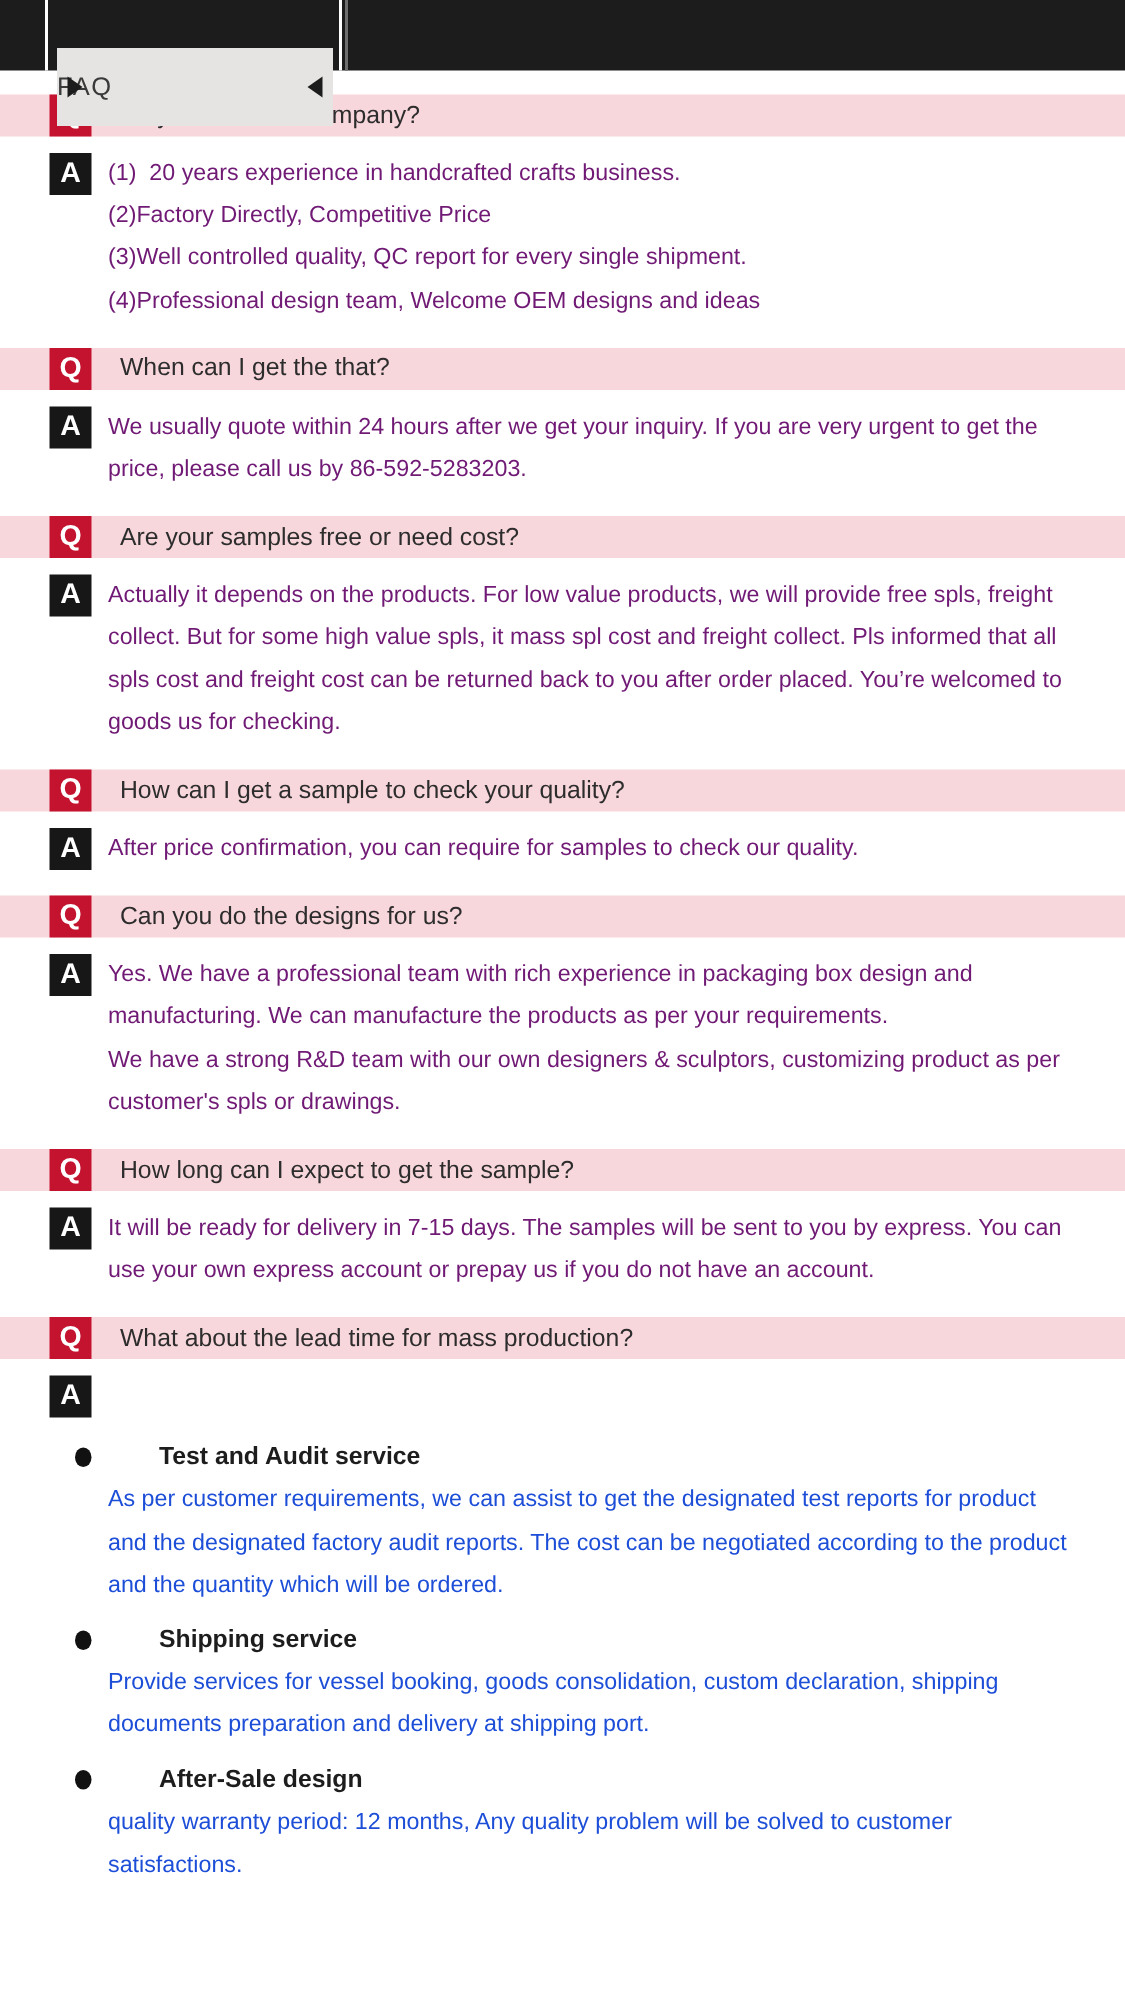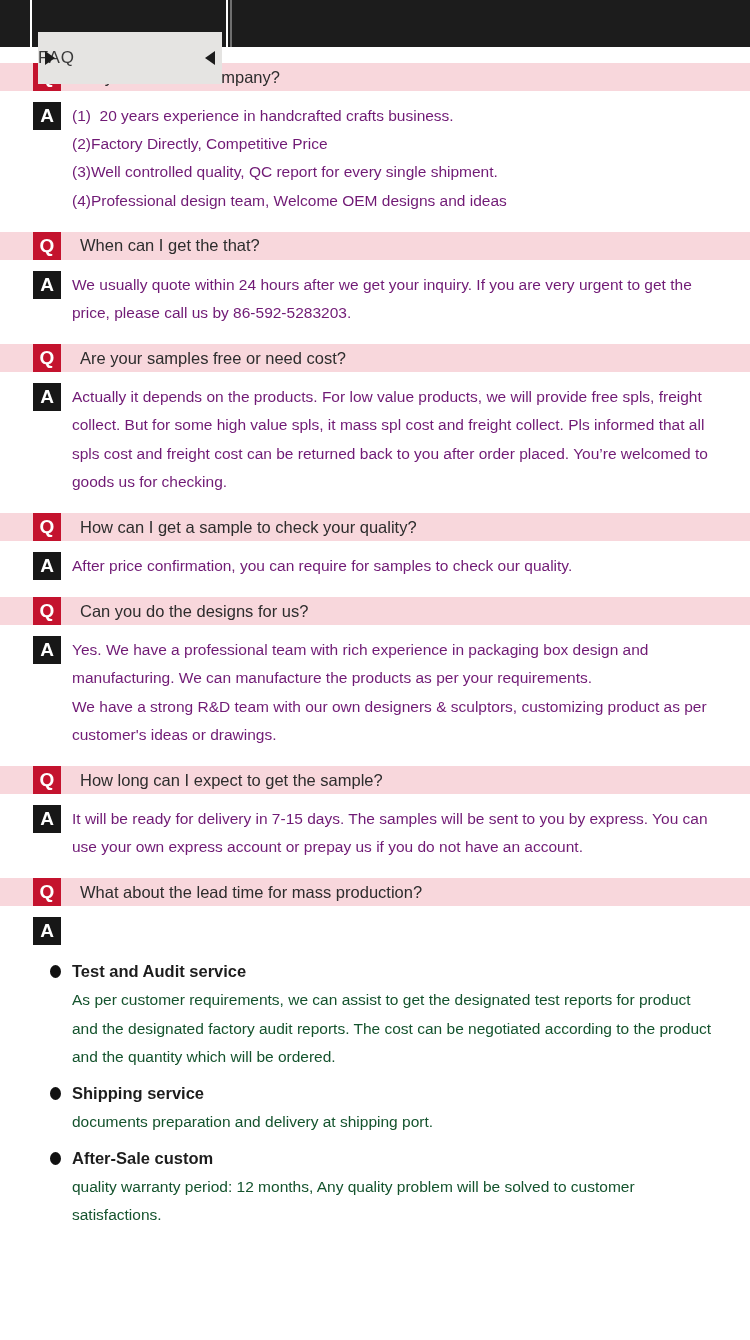--- a/index.html
+++ b/index.html
@@ -49,29 +49,29 @@
   .answer { display: flex; align-items: flex-start; padding-left: 33px; }
   .answer-lines { margin-left: 11px; padding-top: 0; }
   .answer-line {
     font-size: 15.5px; line-height: 28.2px; color: #701a75;
     white-space: pre;
   }
 
   
   .service-list { margin-top: 10px; }
   .service { margin-top: 13px; padding-left: 50px; }
-  .service-header { display: flex; align-items: center; }
+  .service-header { display: flex; align-items: center; gap: 34px; }
   .bullet-dot {
     width: 11px; height: 13px; border-radius: 50%;
     background: #111111; flex: 0 0 11px;
   }
   .service-title { margin-left: 11px; font-size: 16.5px; font-weight: bold; color: #1d1d1d; }
   .service-body { margin-left: 22px; margin-top: 5px; }
   .service-line {
-    font-size: 15.5px; line-height: 28.2px; color: #14532d;
+    font-size: 15.5px; line-height: 28.2px; color: #1d4ed8;
     white-space: pre;
   }
 </style>
 </head>
 <body>
 
 <div class="page">
 
   <div class="header-bar">
     <div class="white-line left"></div>
@@ -148,21 +148,21 @@
     <div class="q-banner">
       <span class="badge q-badge">Q</span>
       <span class="question">Can you do the designs for us?</span>
     </div>
     <div class="answer">
       <span class="badge a-badge">A</span>
       <div class="answer-lines">
             <div class="answer-line">Yes. We have a professional team with rich experience in packaging box design and</div>
             <div class="answer-line">manufacturing. We can manufacture the products as per your requirements.</div>
             <div class="answer-line">We have a strong R&amp;D team with our own designers &amp; sculptors, customizing product as per</div>
-            <div class="answer-line">customer's ideas or drawings.</div>
+            <div class="answer-line">customer's spls or drawings.</div>
           </div>
     </div>
   </section>
 
   <section class="faq-section">
     <div class="q-banner">
       <span class="badge q-badge">Q</span>
       <span class="question">How long can I expect to get the sample?</span>
     </div>
     <div class="answer">
@@ -197,28 +197,29 @@
           <div class="service-line">and the quantity which will be ordered.</div>
         </div>
   </section>
 
   <section class="service">
     <div class="service-header">
       <span class="bullet-dot"></span>
       <span class="service-title">Shipping service</span>
     </div>
     <div class="service-body">
+          <div class="service-line">Provide services for vessel booking, goods consolidation, custom declaration, shipping</div>
           <div class="service-line">documents preparation and delivery at shipping port.</div>
         </div>
   </section>
 
   <section class="service">
     <div class="service-header">
       <span class="bullet-dot"></span>
-      <span class="service-title">After-Sale custom</span>
+      <span class="service-title">After-Sale design</span>
     </div>
     <div class="service-body">
           <div class="service-line">quality warranty period: 12 months, Any quality problem will be solved to customer</div>
           <div class="service-line">satisfactions.</div>
         </div>
   </section>
 </div>
 
 </div>
 

